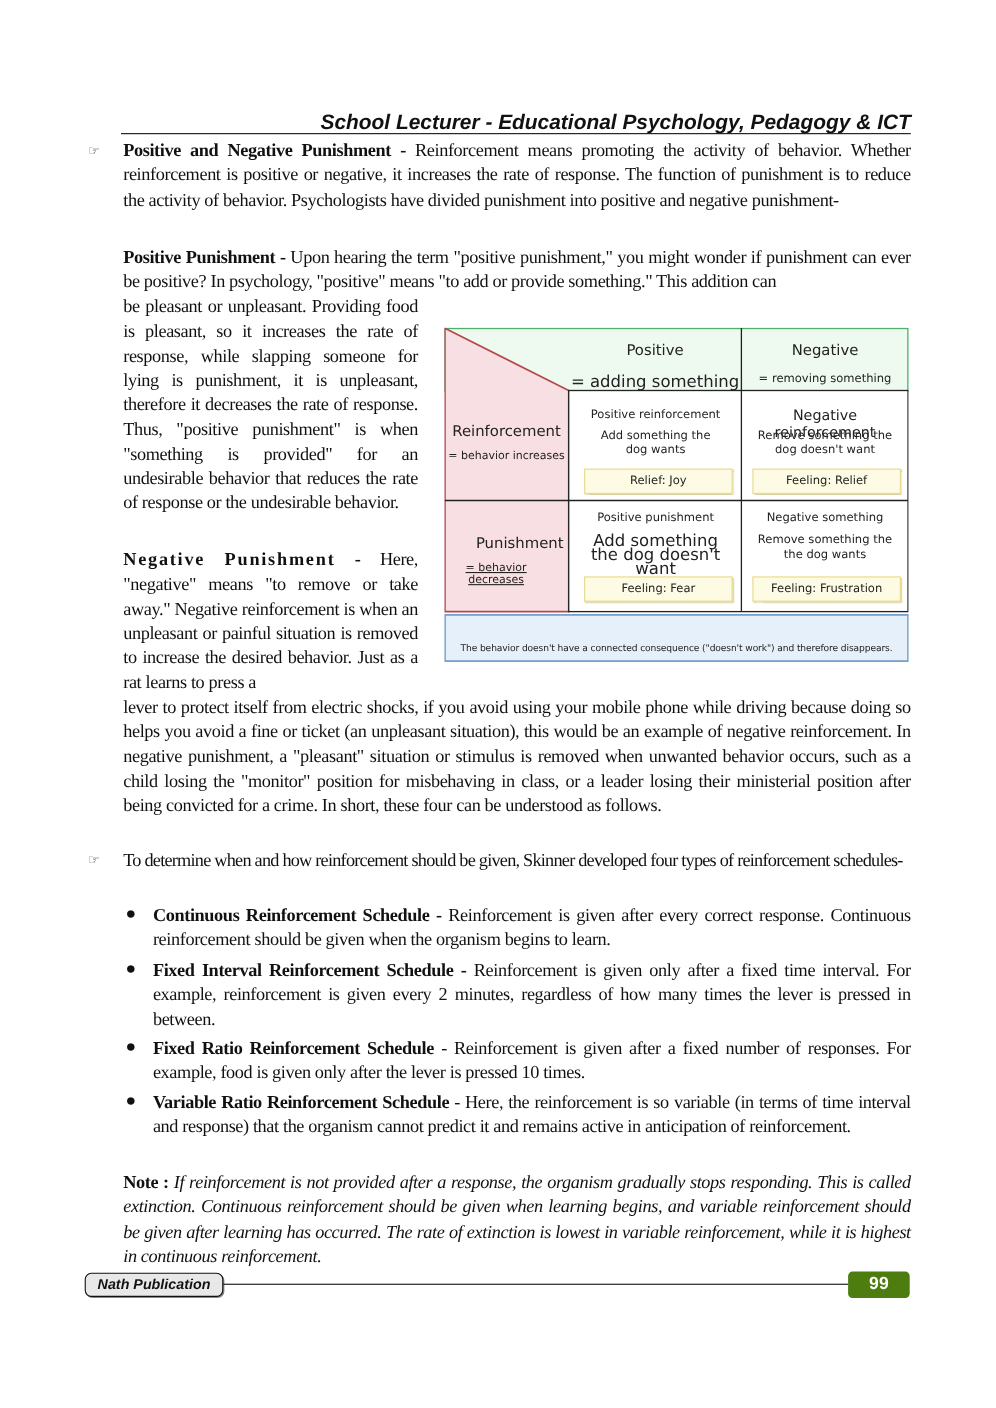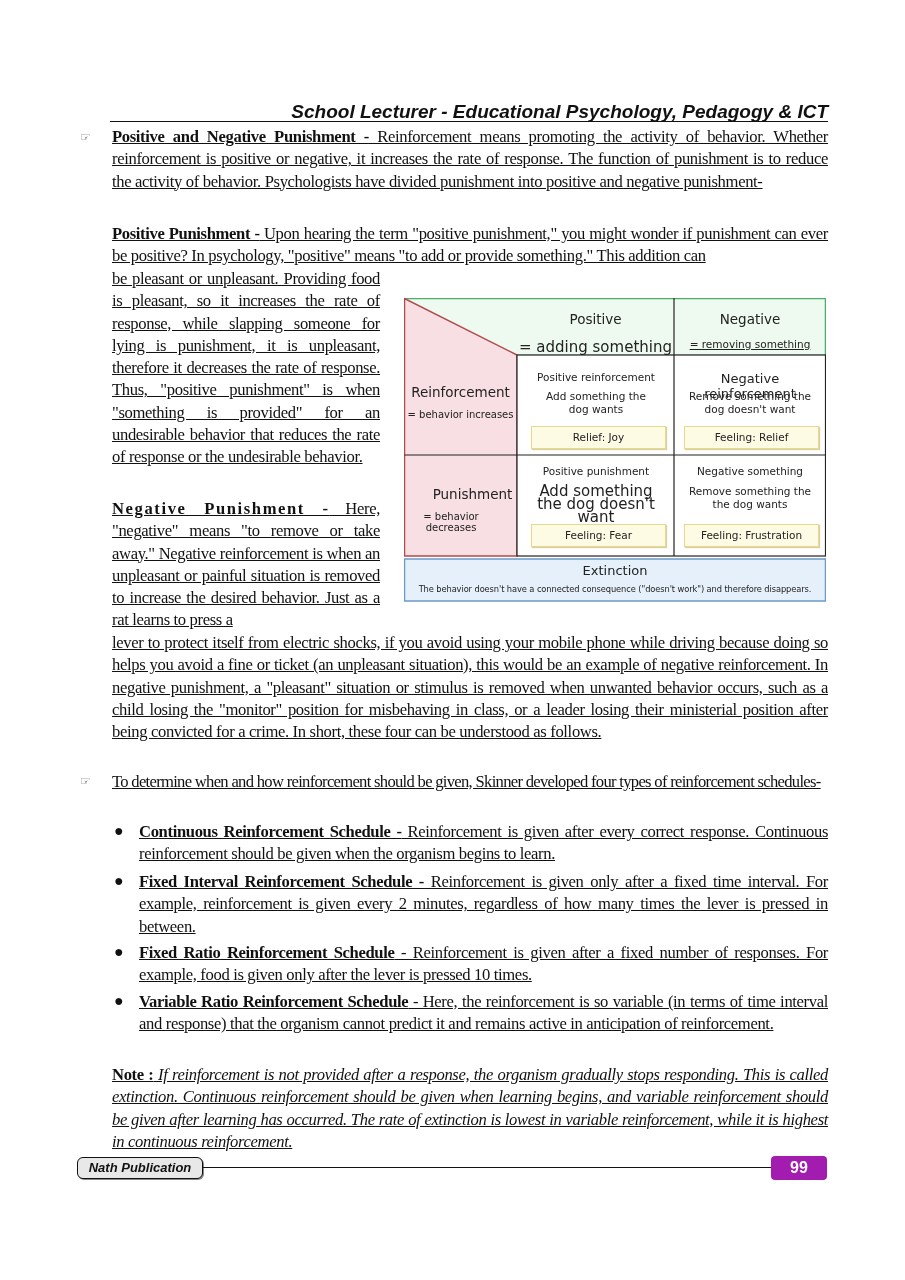--- a/index.html
+++ b/index.html
@@ -4,39 +4,39 @@
 <style>
   html, body { margin:0; padding:0; background:#ffffff; }
   body { width:905px; height:1280px; position:relative; overflow:hidden; color:#111; }
 
   
   .running-header { position:absolute; left:110px; top:101px; width:718px; text-align:right;
     font-family:"Liberation Sans", sans-serif; font-size:19px; font-weight:bold; font-style:italic; color:#111; }
   .header-rule { position:absolute; left:110px; top:121px; width:718px; height:0; border-top:1.3px solid #111; }
 
   .para { position:absolute; font-family:"Liberation Serif", serif; font-size:16.6px; line-height:22.3px;
-    text-align:justify; color:#111; letter-spacing:-0.35px;text-decoration:underline; }
+    text-align:justify; color:#111; letter-spacing:-0.35px; }
   .para b { font-weight:bold; }
   .hand { position:absolute; font-size:12px; color:#555; font-family:"DejaVu Sans", sans-serif; }
 
   
   .diagram { position:absolute; left:404px; top:298px; width:422px; height:305px; font-family:"DejaVu Sans", sans-serif; }
   .diag-svg { position:absolute; left:0; top:0; }
   .dtext { position:absolute; text-align:center; color:#222; }
   .feeling { position:absolute; background:#fdfbe3; border:1px solid #e7d98c; box-shadow:1px 1px 1px #d9d0a3;
     font-size:10.5px; text-align:center; line-height:21px; height:21px; color:#222; }
 
   .bullet { position:absolute; font-size:16px; color:#111; }
 
   
   .footer-pub { position:absolute; left:77px; top:1157px; width:124px; height:20px; border:1.5px solid #111;
     border-radius:6px; background:#e8e8e8; font-family:"Liberation Sans", sans-serif; font-weight:bold; font-style:italic;
     font-size:13px; line-height:20px; text-align:center; box-shadow:1px 1px 0 #888; }
   .footer-rule { position:absolute; left:203px; top:1167px; width:568px; border-top:1.3px solid #111; }
-  .footer-page { position:absolute; left:771px; top:1156px; width:56px; height:24px; background:#a21caf; color:#fff;
+  .footer-page { position:absolute; left:771px; top:1156px; width:56px; height:24px; background:#4d7c0f; color:#fff;
     border-radius:4px; font-family:"Liberation Sans", sans-serif; font-weight:bold; font-size:16px; line-height:24px; text-align:center; }
 </style>
 </head>
 <body>
 
 <div class="running-header">School Lecturer - Educational Psychology, Pedagogy  &amp; ICT</div>
 <div class="header-rule"></div>
 
 <span class="hand" style="left:80px;top:130px;">☞</span>
 <div class="para" style="left:112px;top:126px;width:716px;">
@@ -63,44 +63,43 @@
     <rect x="113" y="57" width="308.5" height="201" fill="#ffffff" stroke="#222" stroke-width="1.2"></rect>
     <line x1="270" y1="0" x2="270" y2="258" stroke="#222" stroke-width="1.2"></line>
     <line x1="0.5" y1="157" x2="421.5" y2="157" stroke="#222" stroke-width="1.2"></line>
 
     <rect x="0.5" y="261" width="421" height="42" fill="#e6f0fa" stroke="#6a9ac9" stroke-width="1.5"></rect>
   </svg>
 
   <div class="dtext" style="left:113px;top:13px;width:157px;font-size:13.5px;">Positive</div>
   <div class="dtext" style="left:113px;top:40px;width:157px;font-size:15px;">= adding something</div>
   <div class="dtext" style="left:270px;top:13px;width:152px;font-size:13.5px;">Negative</div>
-  <div class="dtext" style="left:270px;top:40px;width:152px;font-size:10.5px;text-decoration:underline;">= removing something</div>
+  <div class="dtext" style="left:270px;top:40px;width:152px;font-size:10.5px;">= removing something</div>
 
   <div class="dtext" style="left:0;top:86px;width:113px;font-size:13.5px;">Reinforcement</div>
   <div class="dtext" style="left:0;top:111px;width:113px;font-size:10px;">= behavior increases</div>
   <div class="dtext" style="left:0;top:188px;width:113px;font-size:13.5px;margin-left:12px;">Punishment</div>
-  <div class="dtext" style="left:0;top:213px;width:94px;font-size:10px;">= behavior decreases</div>
+  <div class="dtext" style="left:0;top:213px;width:94px;font-size:10px;text-decoration:underline;">= behavior decreases</div>
 
   <div class="dtext" style="left:120px;top:73px;width:144px;font-size:10.5px;">Positive reinforcement</div>
   <div class="dtext" style="left:132px;top:92px;width:120px;font-size:10.5px;line-height:13px;">Add something the dog wants</div>
   <div class="feeling" style="left:127px;top:128px;width:133px;">Relief: Joy</div>
 
   <div class="dtext" style="left:274px;top:73px;width:144px;font-size:13px;">Negative reinforcement</div>
   <div class="dtext" style="left:282px;top:92px;width:128px;font-size:10.5px;line-height:13px;">Remove something the dog doesn't want</div>
   <div class="feeling" style="left:280px;top:128px;width:133px;">Feeling: Relief</div>
 
   <div class="dtext" style="left:120px;top:167px;width:144px;font-size:10.5px;">Positive punishment</div>
   <div class="dtext" style="left:132px;top:187px;width:120px;font-size:15px;line-height:13px;">Add something the dog doesn't want</div>
   <div class="feeling" style="left:127px;top:226px;width:133px;">Feeling: Fear</div>
 
   <div class="dtext" style="left:274px;top:167px;width:144px;font-size:10.5px;">Negative something</div>
   <div class="dtext" style="left:282px;top:187px;width:128px;font-size:10.5px;line-height:13px;">Remove something the the dog wants</div>
   <div class="feeling" style="left:280px;top:226px;width:133px;">Feeling: Frustration</div>
 
-  <div class="dtext" style="left:0;top:265px;width:422px;font-size:13px;">Extinction</div>
   <div class="dtext" style="left:0;top:286px;width:422px;font-size:8.3px;letter-spacing:-0.1px;">The behavior doesn't have a connected consequence ("doesn't work") and therefore disappears.</div>
 </div>
 
 <span class="hand" style="left:80px;top:774px;">☞</span>
 <div class="para" style="left:112px;top:771px;width:716px;letter-spacing:-0.7px;">To determine when and how reinforcement should be given, Skinner developed four types of reinforcement schedules-</div>
 
 <span class="bullet" style="left:114px;top:822px;">●</span>
 <div class="para" style="left:139px;top:821px;width:689px;">
   <b>Continuous Reinforcement Schedule -</b><span> Reinforcement is given after every correct response. Continuous reinforcement should be given when the organism begins to learn.</span>
 </div>

